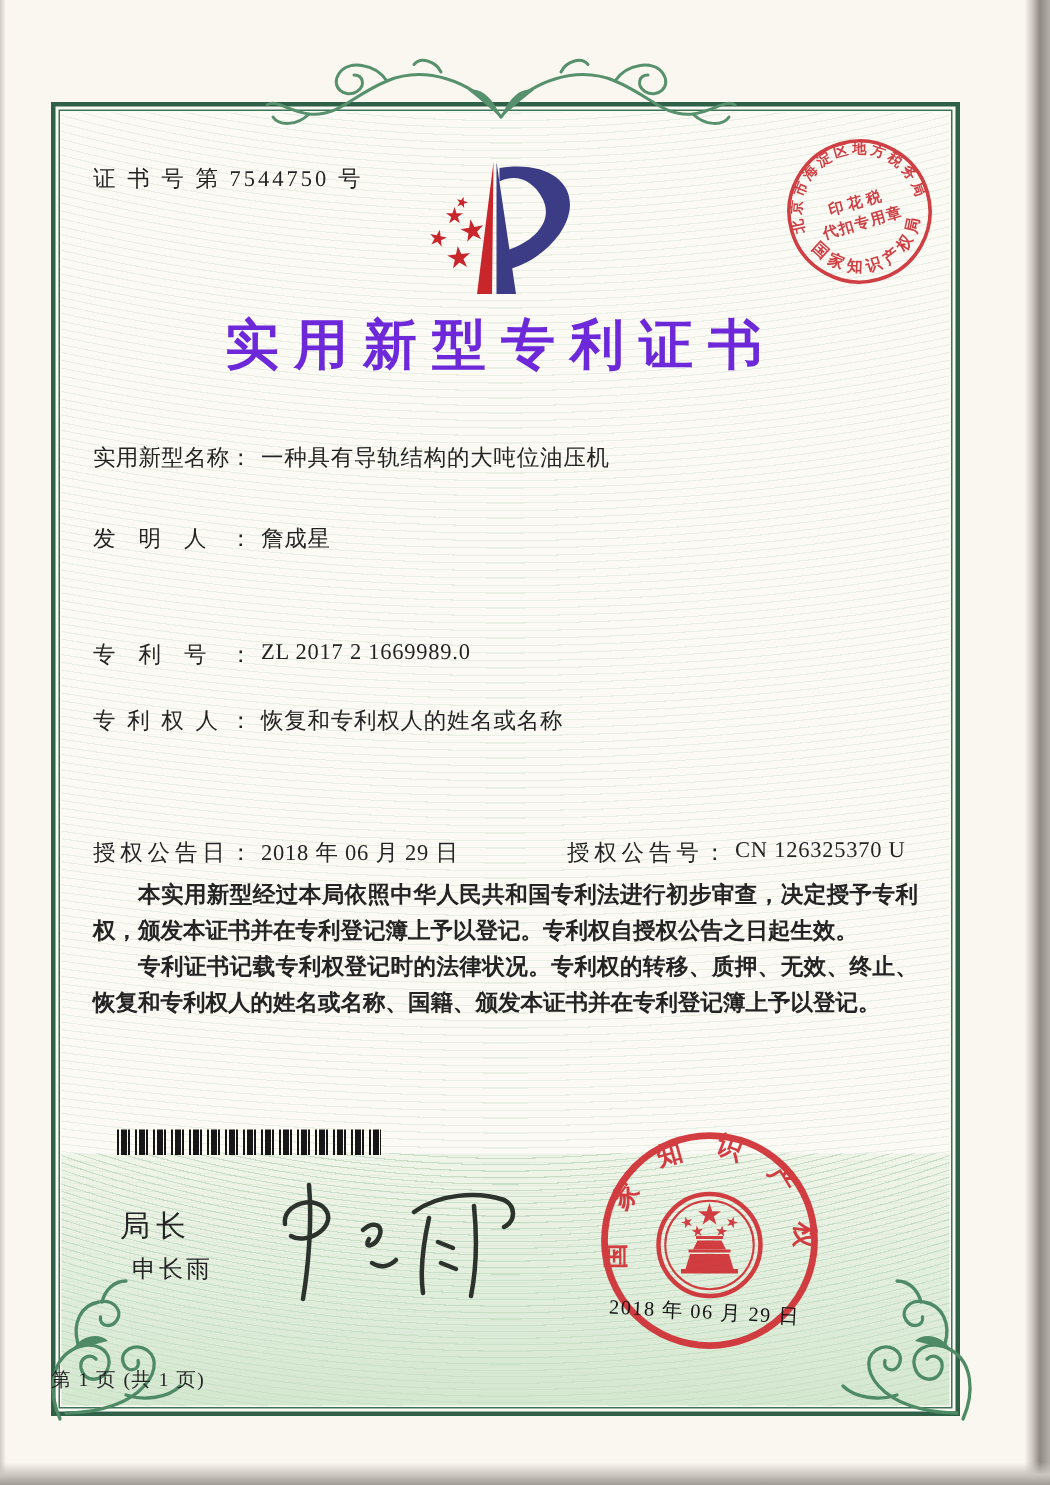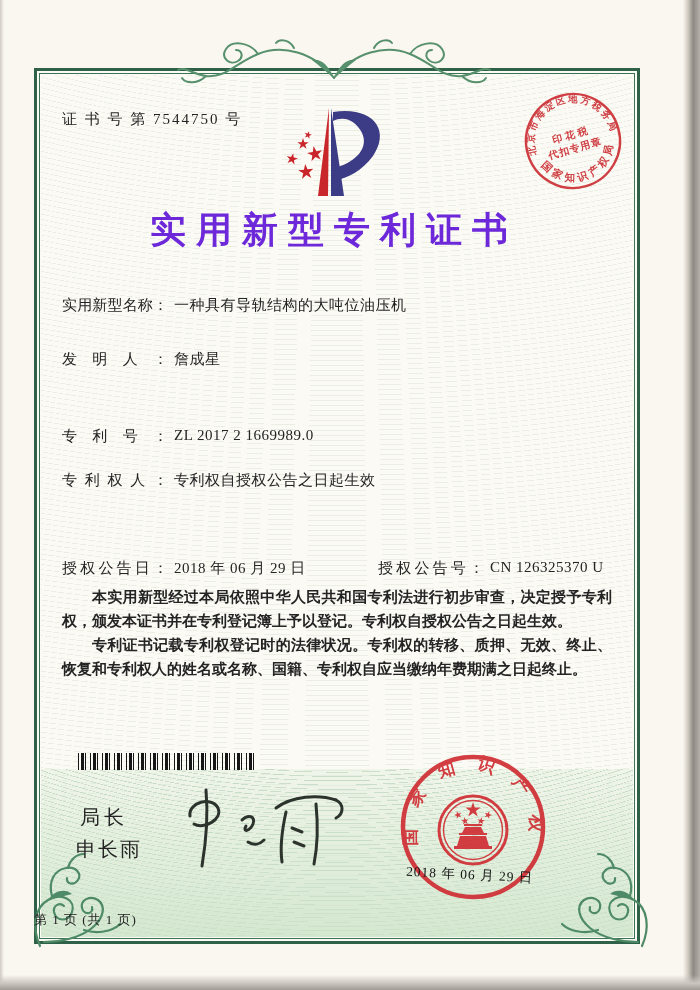--- a/index.html
+++ b/index.html
@@ -35,21 +35,21 @@
   .fvalue{display:inline-block;margin-left:6px;vertical-align:top;letter-spacing:0.5px;}
   .fvalue.wrap{white-space:normal;width:378px;line-height:23px;}
   .frow.pair2{left:378px;}
   .bodytext{position:absolute;left:62px;top:585px;width:550px;font-size:15px;
     line-height:24px;text-align:justify;font-weight:bold;}
   .bodytext p{margin:0;text-indent:2em;}
   .barcode{position:absolute;left:78px;top:753px;width:176px;height:17px;
     background:repeating-linear-gradient(90deg,#161616 0 1.5px,rgba(0,0,0,0) 1.5px 3px,
       #161616 3px 6.5px,rgba(0,0,0,0) 6.5px 7.5px,#161616 7.5px 8.5px,rgba(0,0,0,0) 8.5px 12px);}
   .director-title{position:absolute;left:80px;top:804px;font-size:20px;letter-spacing:4px;}
-  .director-name{position:absolute;left:76px;top:836px;font-size:20px;letter-spacing:2px;}
+  .director-name{position:absolute;left:88px;top:836px;font-size:16px;letter-spacing:2px;}
   .signature{position:absolute;left:168px;top:786px;}
   .seal{position:absolute;left:398px;top:752px;opacity:0.9;}
   .seal-date{position:absolute;left:406px;top:866px;font-size:13.5px;letter-spacing:1px;
     color:#141414;transform:rotate(3deg);white-space:nowrap;}
   .tax-stamp{position:absolute;left:518px;top:86px;opacity:0.88;}
   .footer{position:absolute;left:34px;top:911px;width:600px;text-align:left;
     font-size:13px;letter-spacing:1px;}
   .logo{position:absolute;left:259px;top:104px;}
 </style>
 </head>
@@ -120,32 +120,32 @@
   <div class="frow" style="top:296px;">
     <span class="flabel">实用新型名称：</span><span class="fvalue">一种具有导轨结构的大吨位油压机</span>
   </div>
   <div class="frow" style="top:350px;">
     <span class="flabel">发明人：</span><span class="fvalue">詹成星</span>
   </div>
   <div class="frow" style="top:388px;margin-top:39px;">
     <span class="flabel">专利号：</span><span class="fvalue">ZL 2017 2 1669989.0</span>
   </div>
   <div class="frow" style="top:471px;">
-    <span class="flabel">专利权人：</span><span class="fvalue">专利权自授权公告之日起生效</span>
+    <span class="flabel">专利权人：</span><span class="fvalue">恢复和专利权人的姓名或名称</span>
   </div>
   <div class="frow" style="top:559px;">
     <span class="flabel">授权公告日：</span><span class="fvalue">2018 年 06 月 29 日</span>
   </div>
   <div class="frow pair2" style="top:559px;">
     <span class="flabel">授权公告号：</span><span class="fvalue">CN 126325370 U</span>
   </div>
 
   <div class="bodytext">
     <p>本实用新型经过本局依照中华人民共和国专利法进行初步审查，决定授予专利权，颁发本证书并在专利登记簿上予以登记。专利权自授权公告之日起生效。</p>
-    <p>专利证书记载专利权登记时的法律状况。专利权的转移、质押、无效、终止、恢复和专利权人的姓名或名称、国籍、专利权自应当缴纳年费期满之日起终止。</p>
+    <p>专利证书记载专利权登记时的法律状况。专利权的转移、质押、无效、终止、恢复和专利权人的姓名或名称、国籍、颁发本证书并在专利登记簿上予以登记。</p>
   </div>
 
   <div class="barcode"></div>
 
   <div class="director-title">局长</div>
   <div class="director-name">申长雨</div>
 
   <svg class="signature" width="190" height="85" viewBox="0 0 190 85">
     <g fill="none" stroke="#2c332c" stroke-width="3" stroke-linecap="round" stroke-linejoin="round">
       <path d="M22,30 C20,16 44,10 50,22 C55,33 36,44 26,38"></path>

